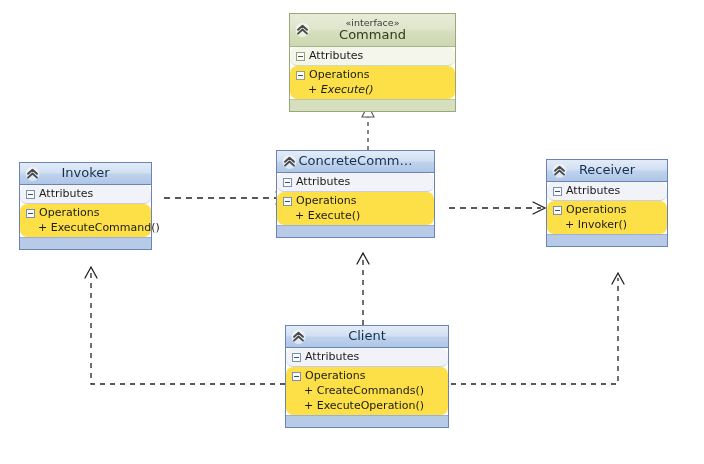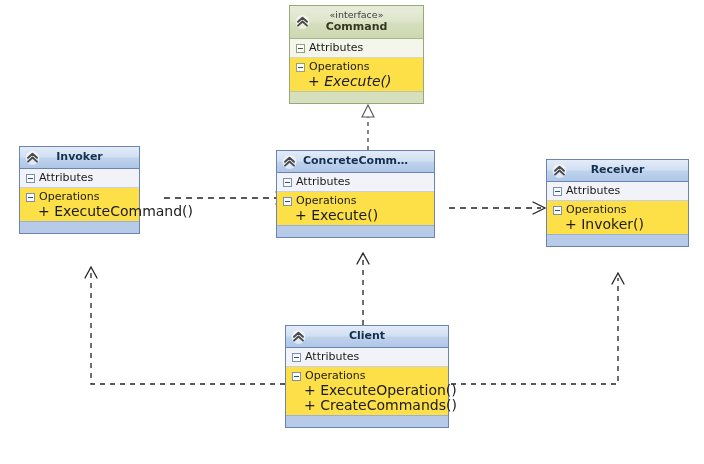--- a/index.html
+++ b/index.html
@@ -63,22 +63,22 @@
 
   .stereotype {
     display: block;
     font-size: 9.5px;
     line-height: 11px;
     color: #3c3c3c;
     letter-spacing: 0px;
   }
   .class-name {
     display: block;
-    font-weight: bold;
-    font-size: 11px;
+    font-weight: normal;
+    font-size: 13px;
     line-height: 14px;
     color: #14304f;
     white-space: nowrap;
     overflow: hidden;
   }
   .iface .class-name { color: #33391f; }
 
   
   .chevron-badge {
     position: absolute;
@@ -91,20 +91,21 @@
     text-align: center;
   }
   .chevron-badge svg { display: block; }
 
   
   .compartment {
     box-sizing: border-box;
     padding: 2px 4px 2px 6px;
     line-height: 14px;
     white-space: nowrap;
+    border-radius: 7px;
   }
   .compartment.attrs {
     background: #f2f3f9;
     border-bottom: 1px solid #c9cfe2;
   }
   .iface .compartment.attrs {
     background: #f4f6ec;
     border-bottom: 1px solid #d3dabd;
   }
   .compartment.ops {
@@ -138,21 +139,21 @@
     right: 1px;
     top: 3px;
     height: 1px;
     background: #32507a;
   }
   .iface .toggle { border-color: #94a277; }
   .iface .toggle::before { background: #4c5a33; }
 
   .member {
     padding-left: 12px;
-    font-size: 14px;
+    font-size: 11px;
     line-height: 15px;
     color: #1b1b1b;
     white-space: nowrap;
   }
   .member.abstract { font-style: italic; }
 
   
   .uml-footer {
     background: #b7cbe8;
     height: 11px;
@@ -194,21 +195,21 @@
       <path d="M 285 384 L 91 384 L 91 272" fill="none" stroke="#222222" stroke-width="1.3" stroke-dasharray="5,5"></path>
       <polyline points="85,278 91,267 97,278" fill="none" stroke="#222222" stroke-width="1.3" stroke-linecap="round"></polyline>
     </g>
 
     <g>
       <path d="M 441 384 L 618 384 L 618 278" fill="none" stroke="#222222" stroke-width="1.3" stroke-dasharray="5,5"></path>
       <polyline points="612,284 618,273 624,284" fill="none" stroke="#222222" stroke-width="1.3" stroke-linecap="round"></polyline>
     </g>
   </svg>
 
-  <div class="uml-class iface" id="box-command" style="left:289px; top:5px; width:135px;">
+  <div class="uml-class iface" id="box-command" style="left:289px; top:13px; width:167px;">
     <div class="uml-header">
       <span class="chevron-badge">
         <svg width="15" height="15" viewBox="0 0 15 15" xmlns="http://www.w3.org/2000/svg">
           <circle cx="7.5" cy="7.5" r="7" fill="#ffffff" fill-opacity="0.55"></circle>
           <path d="M3 7.3 L7.5 3.2 L12 7.3" fill="none" stroke="#4a4a4a" stroke-width="1.9" stroke-linecap="round" stroke-linejoin="round"></path>
           <path d="M3 11.1 L7.5 7.0 L12 11.1" fill="none" stroke="#4a4a4a" stroke-width="1.9" stroke-linecap="round" stroke-linejoin="round"></path>
         </svg>
       </span>
       <span class="stereotype">«interface»</span>
       <span class="class-name">Command</span>
@@ -222,21 +223,21 @@
     <div class="compartment ops">
       <div class="compartment-title">
         <span class="toggle"></span>
         <span>Operations</span>
       </div>
       <div class="member abstract">+ Execute()</div>
     </div>
     <div class="uml-footer"></div>
   </div>
 
-  <div class="uml-class" id="box-invoker" style="left:19px; top:146px; width:121px;">
+  <div class="uml-class" id="box-invoker" style="left:19px; top:162px; width:133px;">
     <div class="uml-header">
       <span class="chevron-badge">
         <svg width="15" height="15" viewBox="0 0 15 15" xmlns="http://www.w3.org/2000/svg">
           <circle cx="7.5" cy="7.5" r="7" fill="#ffffff" fill-opacity="0.55"></circle>
           <path d="M3 7.3 L7.5 3.2 L12 7.3" fill="none" stroke="#4a4a4a" stroke-width="1.9" stroke-linecap="round" stroke-linejoin="round"></path>
           <path d="M3 11.1 L7.5 7.0 L12 11.1" fill="none" stroke="#4a4a4a" stroke-width="1.9" stroke-linecap="round" stroke-linejoin="round"></path>
         </svg>
       </span>
       <span class="class-name">Invoker</span>
     </div>
@@ -276,21 +277,21 @@
     <div class="compartment ops">
       <div class="compartment-title">
         <span class="toggle"></span>
         <span>Operations</span>
       </div>
       <div class="member">+ Execute()</div>
     </div>
     <div class="uml-footer"></div>
   </div>
 
-  <div class="uml-class" id="box-receiver" style="left:546px; top:159px; width:143px;">
+  <div class="uml-class" id="box-receiver" style="left:546px; top:159px; width:122px;">
     <div class="uml-header">
       <span class="chevron-badge">
         <svg width="15" height="15" viewBox="0 0 15 15" xmlns="http://www.w3.org/2000/svg">
           <circle cx="7.5" cy="7.5" r="7" fill="#ffffff" fill-opacity="0.55"></circle>
           <path d="M3 7.3 L7.5 3.2 L12 7.3" fill="none" stroke="#4a4a4a" stroke-width="1.9" stroke-linecap="round" stroke-linejoin="round"></path>
           <path d="M3 11.1 L7.5 7.0 L12 11.1" fill="none" stroke="#4a4a4a" stroke-width="1.9" stroke-linecap="round" stroke-linejoin="round"></path>
         </svg>
       </span>
       <span class="class-name">Receiver</span>
     </div>
@@ -325,19 +326,19 @@
       <div class="compartment-title">
         <span class="toggle"></span>
         <span>Attributes</span>
       </div>
     </div>
     <div class="compartment ops">
       <div class="compartment-title">
         <span class="toggle"></span>
         <span>Operations</span>
       </div>
+      <div class="member">+ CreateCommands()</div>
       <div class="member">+ ExecuteOperation()</div>
-      <div class="member">+ CreateCommands()</div>
     </div>
     <div class="uml-footer"></div>
   </div>
 
 </div>
 
 </body></html>

